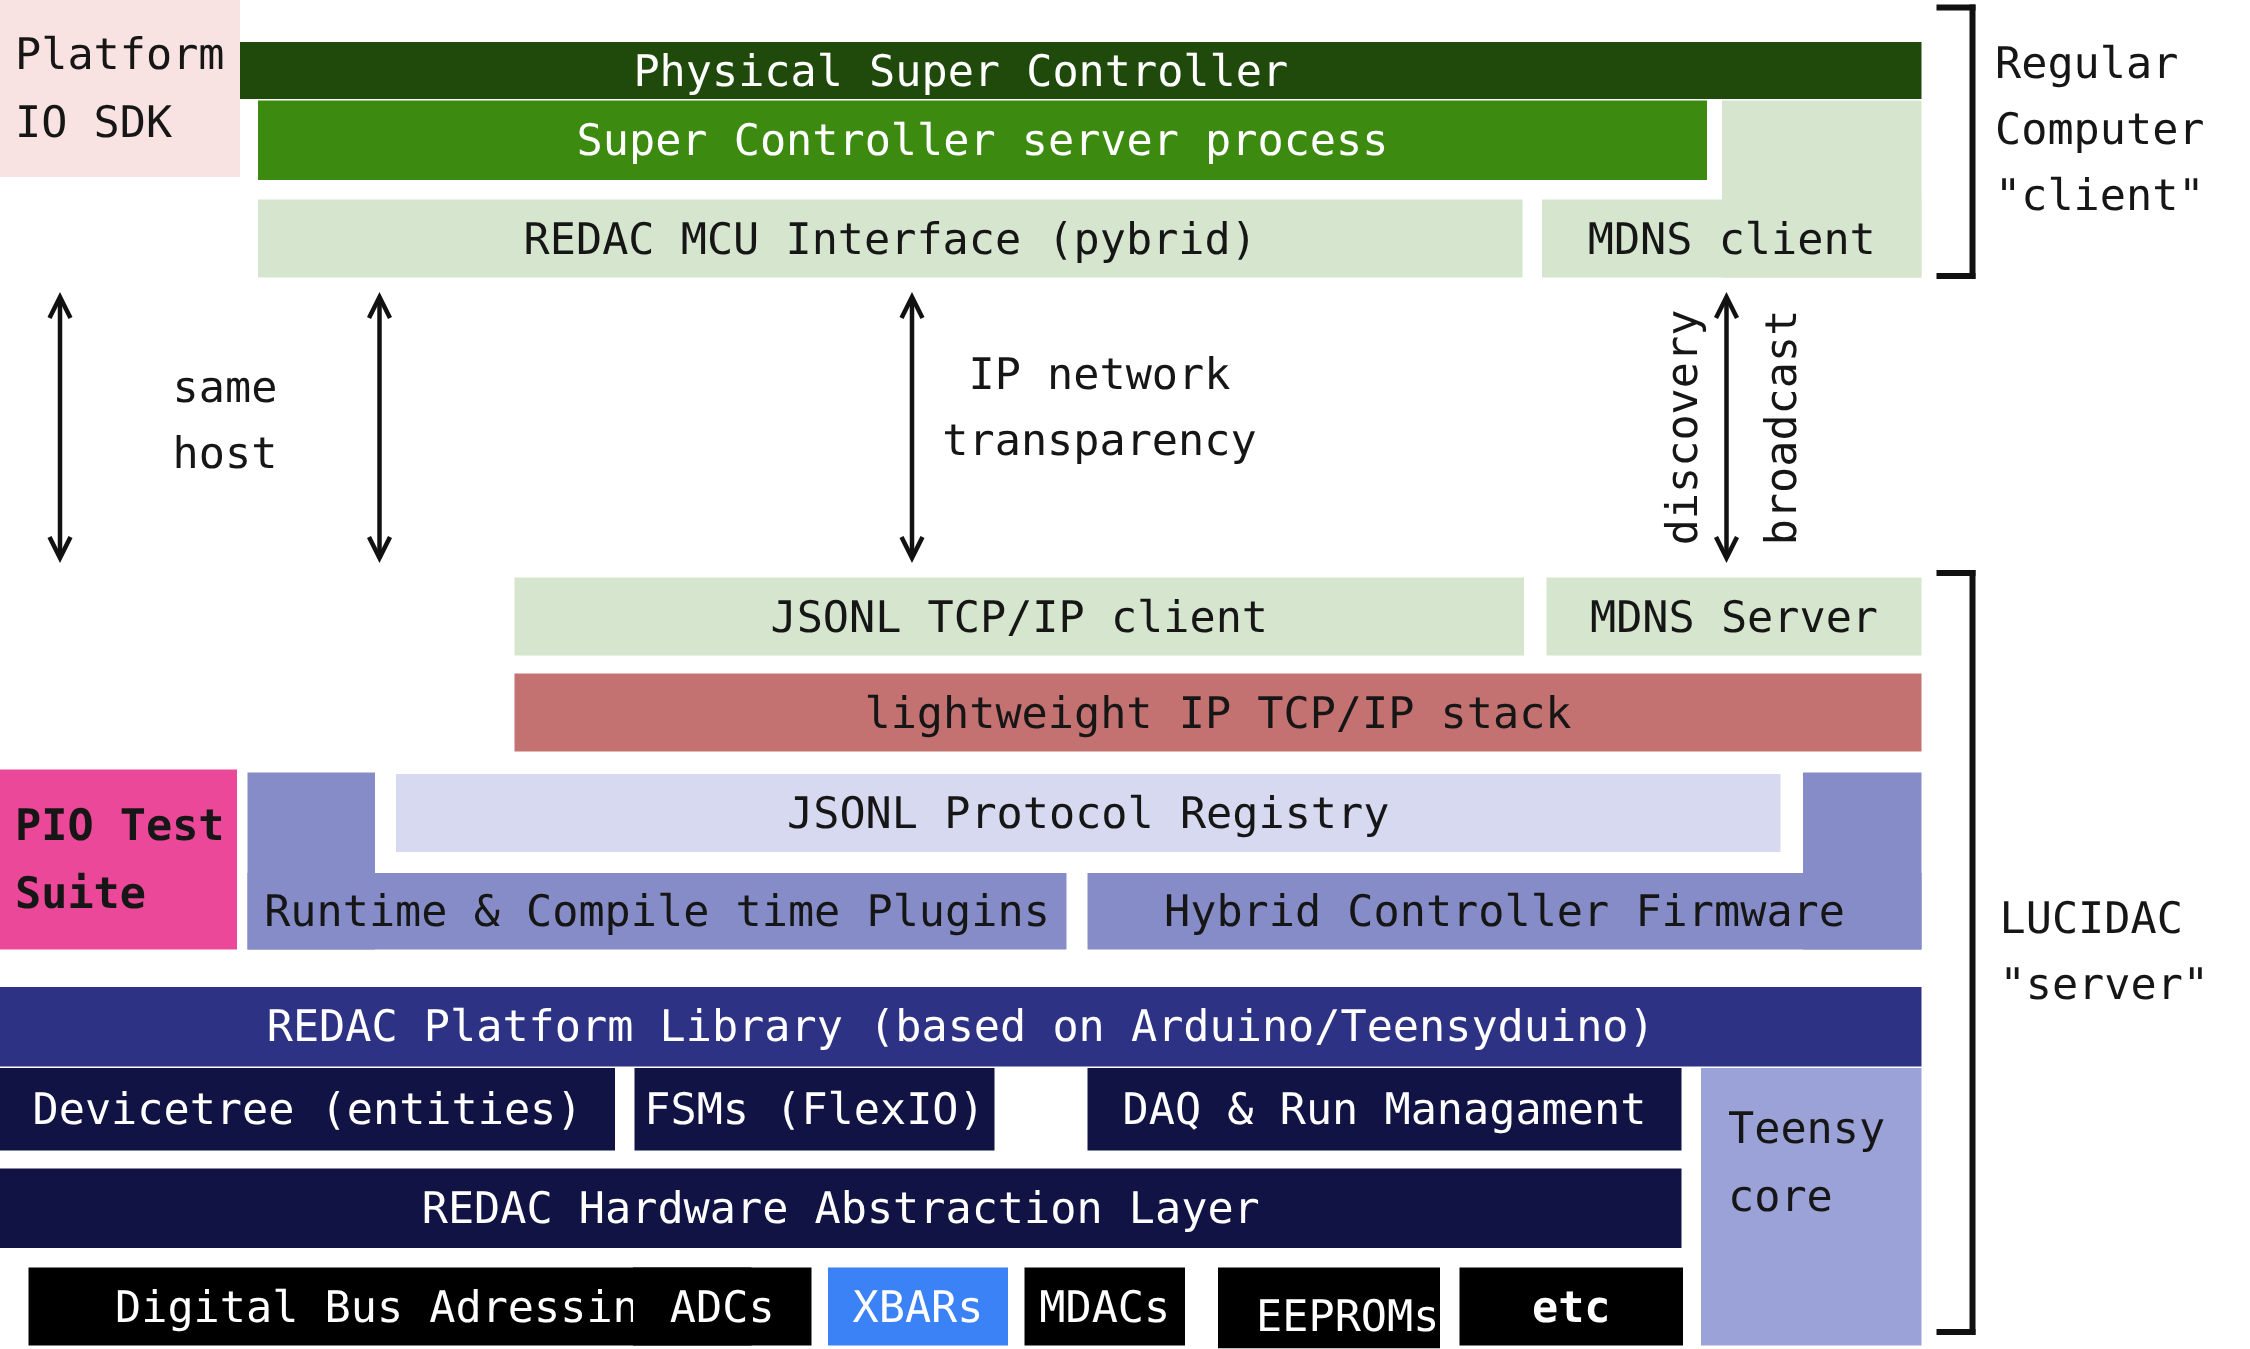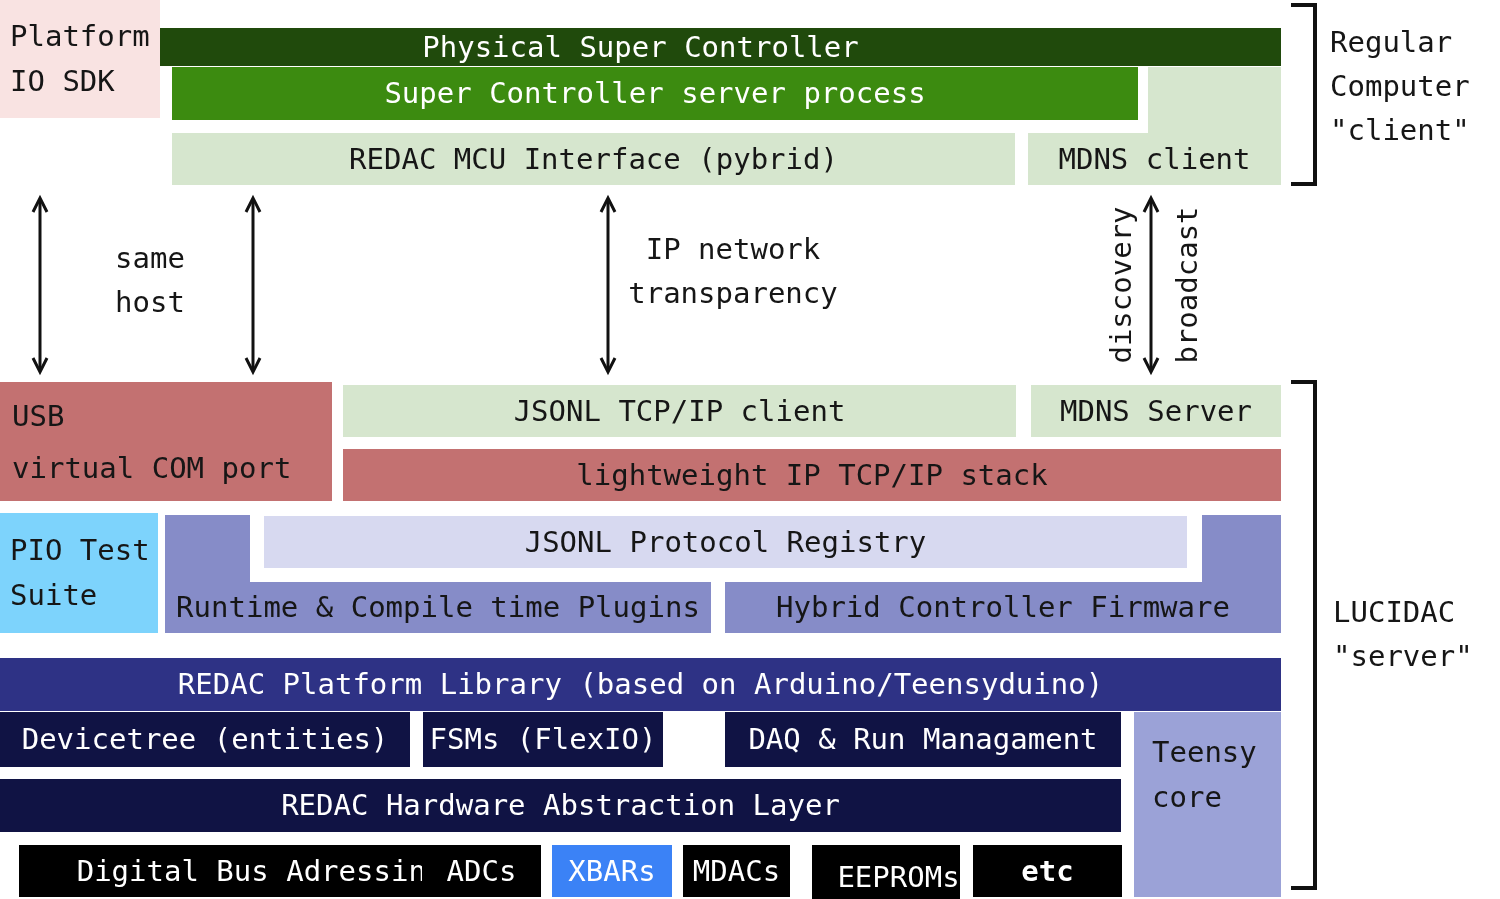--- a/index.html
+++ b/index.html
@@ -116,30 +116,28 @@
     </g>
   </svg>
 
   <div class="lbl l-same-host">same
 host</div>
   <div class="lbl l-ip-net">IP network
 transparency</div>
   <div class="vlabel l-discovery">discovery</div>
   <div class="vlabel l-broadcast">broadcast</div>
 
-  <div class="box left b-usb" style="background-color: rgb(195, 113, 113);">USB
-virtual COM port</div>
 
   <div class="box b-service" style="background-color: rgb(214, 230, 206);">JSONL TCP/IP client</div>
 
   <div class="box b-mdns-server" style="background-color: rgb(214, 230, 206);">MDNS Server</div>
 
   <div class="box b-lwip" style="background-color: rgb(195, 113, 113);">lightweight IP TCP/IP stack</div>
 
-  <div class="box left b-pio-test" style="background-color: #7dd3fc;">PIO Test
+  <div class="box left b-pio-test" style="background-color: #ec4899; font-weight: bold;">PIO Test
 Suite</div>
 
   <div class="box b-peri-left" style="background-color: rgb(134, 140, 200);"></div>
 
   <div class="box b-registry" style="background-color: rgb(215, 217, 240);">JSONL Protocol Registry</div>
 
   <div class="box b-peri-right" style="background-color: rgb(134, 140, 200);"></div>
 
   <div class="box b-plugins" style="background-color: rgb(134, 140, 200);">Runtime &amp; Compile time Plugins</div>
 

